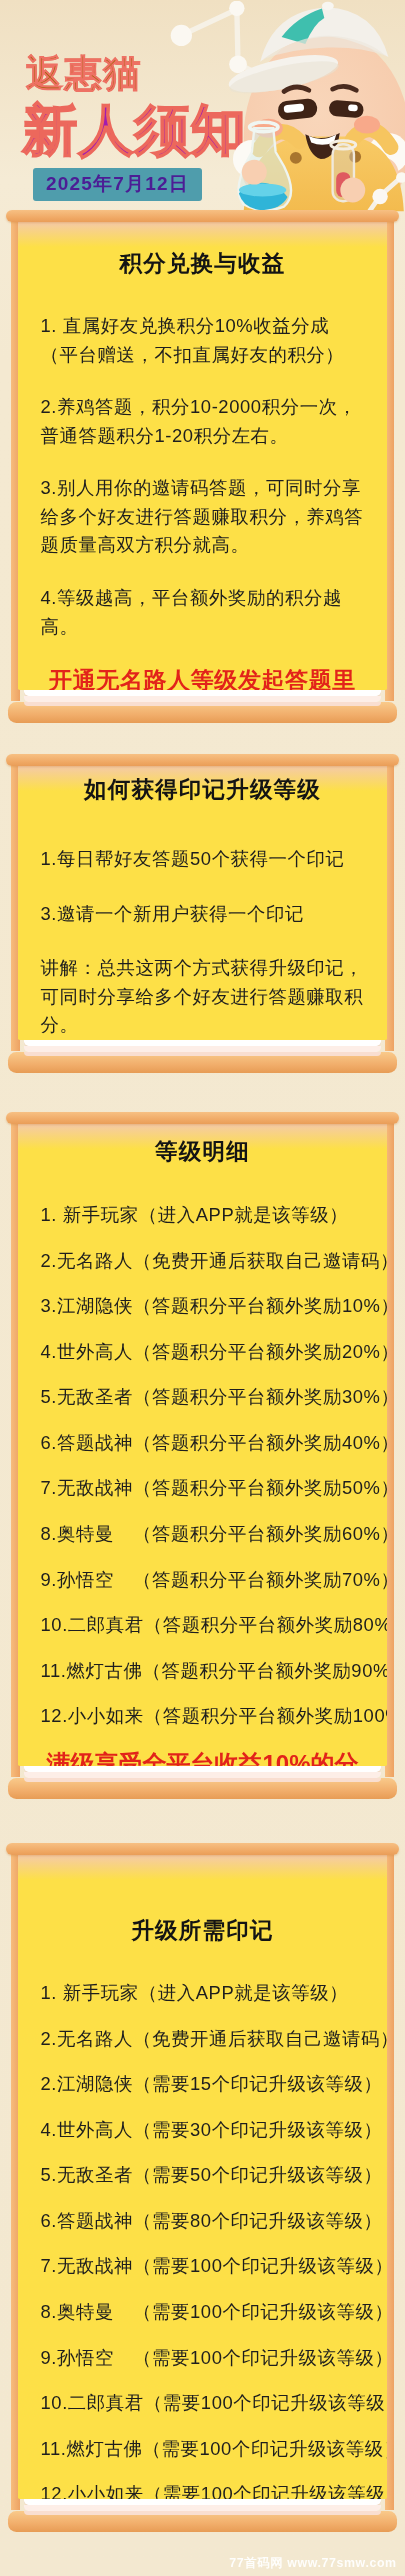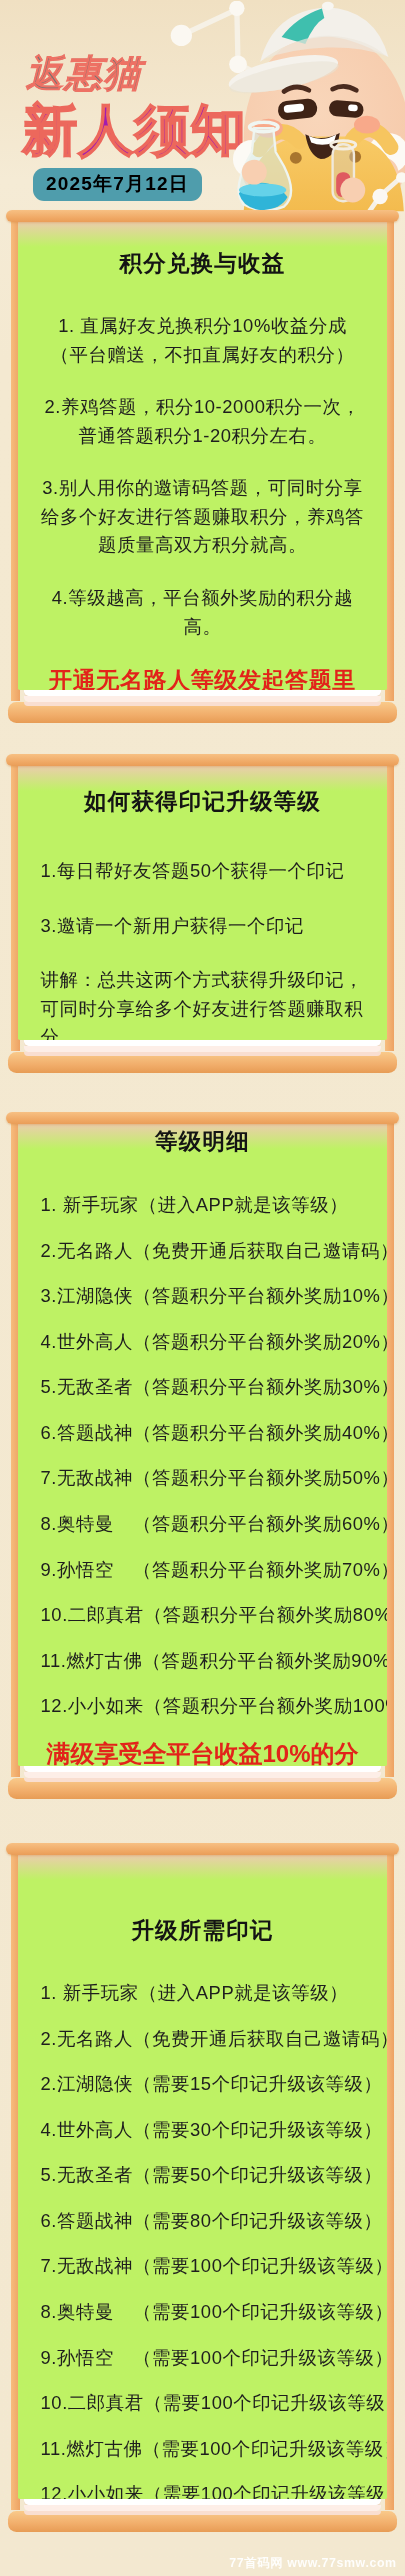--- a/index.html
+++ b/index.html
@@ -5,63 +5,63 @@
   html,body{margin:0;padding:0;}
   body{
     width:405px;height:2576px;position:relative;overflow:hidden;
     background:linear-gradient(180deg,#f0e0c2 0%,#f5ebd5 7%,#f4e9d1 14%,#f3e8d0 100%);
     font-family:"Liberation Sans","DejaVu Sans",sans-serif;
     -webkit-font-smoothing:antialiased;
   }
   
   .header{position:absolute;top:0;left:0;width:405px;height:210px;z-index:1;}
   .brand{position:absolute;left:26px;top:49px;font-size:37px;font-weight:bold;
-         color:#737373;-webkit-text-stroke:0.9px #ee7164;letter-spacing:1.8px;font-style:italic;}
+         color:#a16207;-webkit-text-stroke:0.9px #ee7164;letter-spacing:1.8px;}
   .main-title{position:absolute;left:22.5px;top:94px;font-size:55px;font-weight:bold;
          color:#a21caf;-webkit-text-stroke:1.8px #ec685c;letter-spacing:1.2px;}
-  .date-badge{position:absolute;left:33px;top:168px;background:#4f9dac;color:#000000;
-         font-size:19px;font-weight:bold;padding:3px 13px 4.1px;border-radius:11px;letter-spacing:1.2px;}
+  .date-badge{position:absolute;left:33px;top:168px;background:#4f9dac;color:#4c1d95;
+         font-size:19px;font-weight:bold;padding:3px 13px 4.1px;border-radius:3px;letter-spacing:1.2px;}
   .molecule{position:absolute;left:153px;top:1.2px;}
   .mascot{position:absolute;right:0;top:0;}
   
   .card{position:absolute;left:0;width:405px;}
   .card-bar{position:absolute;top:0;left:6px;right:6px;height:12.4px;border-radius:6.5px;
       background:linear-gradient(180deg,#f7c083 0%,#efa763 70%,#e99d58 100%);
       box-shadow:0 1.2px 1.8px rgba(205,140,70,.35);z-index:4;}
   .rail{position:absolute;top:8.3px;bottom:22.5px;width:9.5px;z-index:1;
       background:linear-gradient(90deg,#f7bd7d,#eda263);}
   .rail.left{left:10.7px;} .rail.right{right:10.7px;}
-  .board{position:absolute;top:12.4px;left:18px;right:18px;bottom:33px;background:#bef264;
+  .board{position:absolute;top:12.4px;left:18px;right:18px;bottom:33px;background:#fde047;
       border-radius:1.8px;z-index:2;text-decoration:underline;}
   .board::before{content:"";position:absolute;top:0;left:0;right:0;height:25px;
       background:linear-gradient(180deg,rgba(243,198,185,.85),rgba(255,255,255,0));}
   .content{position:absolute;left:0;right:0;top:0;bottom:0;overflow:hidden;padding:0 22.5px;box-sizing:border-box;}
   .card-title{margin:0;text-align:center;font-size:22.5px;font-weight:bold;color:#141414;letter-spacing:1.2px;}
   .item{margin:0;font-size:18.4px;color:#1e1e1e;line-height:1.55;letter-spacing:0.6px;}
   .warning{margin:0;text-align:center;font-weight:bold;color:#e2231a;}
   .sheets{position:absolute;left:24px;right:24px;bottom:16.6px;height:18px;z-index:3;
       display:flex;flex-direction:column;justify-content:flex-end;}
   .sheets i{display:block;border-radius:0 0 4.7px 4.7px;}
   .sheets i:nth-child(1){height:6px;background:#ffffff;box-shadow:0 0.6px 0 rgba(230,190,170,.5);}
   .sheets i:nth-child(2){height:5.3px;background:#fdeee7;}
   .sheets i:nth-child(3){height:4.7px;background:#f9ded0;}
   .card-base{position:absolute;bottom:0;left:8.3px;right:8.3px;height:21.3px;border-radius:8.3px;z-index:2;
       background:linear-gradient(180deg,#f9ca8b 0%,#f1ad6a 62%,#e79c55 100%);}
   
   .c1{top:210px;height:513px;}
   .c1 .content{padding-top:26px;}
   .c1 .card-title{margin-bottom:33px;}
-  .c1 .item{margin-bottom:24px;text-align:center;}
+  .c1 .item{margin-bottom:24px;}
   .c1 .warning{margin-top:4.7px;font-size:23px;line-height:1.38;letter-spacing:0.6px;}
   .c2{top:754px;height:319px;}
-  .c2 .content{padding-top:20px;}
+  .c2 .content{padding-top:8px;}
   .c2 .card-title{margin-bottom:40px;}
   .c2 .item{margin-bottom:26px;}
   .c3{top:1112px;height:687px;}
-  .c3 .content{padding-top:2px;}
+  .c3 .content{padding-top:12px;}
   .c3 .card-title{margin-bottom:34px;}
   .c3 .item{margin-bottom:17px;white-space:nowrap;}
   .c3 .warning{margin-top:6px;font-size:24px;line-height:1.3;}
   .c4{top:1843px;height:689px;}
   .c4 .content{padding-top:32px;}
   .c4 .card-title{margin-bottom:33px;margin-top:28px;}
   .c4 .item{margin-bottom:17px;white-space:nowrap;}
   
   .watermark{position:absolute;right:8.3px;bottom:3.6px;font-size:12.4px;font-weight:bold;
       color:rgba(255,255,255,.92);letter-spacing:0.6px;}

